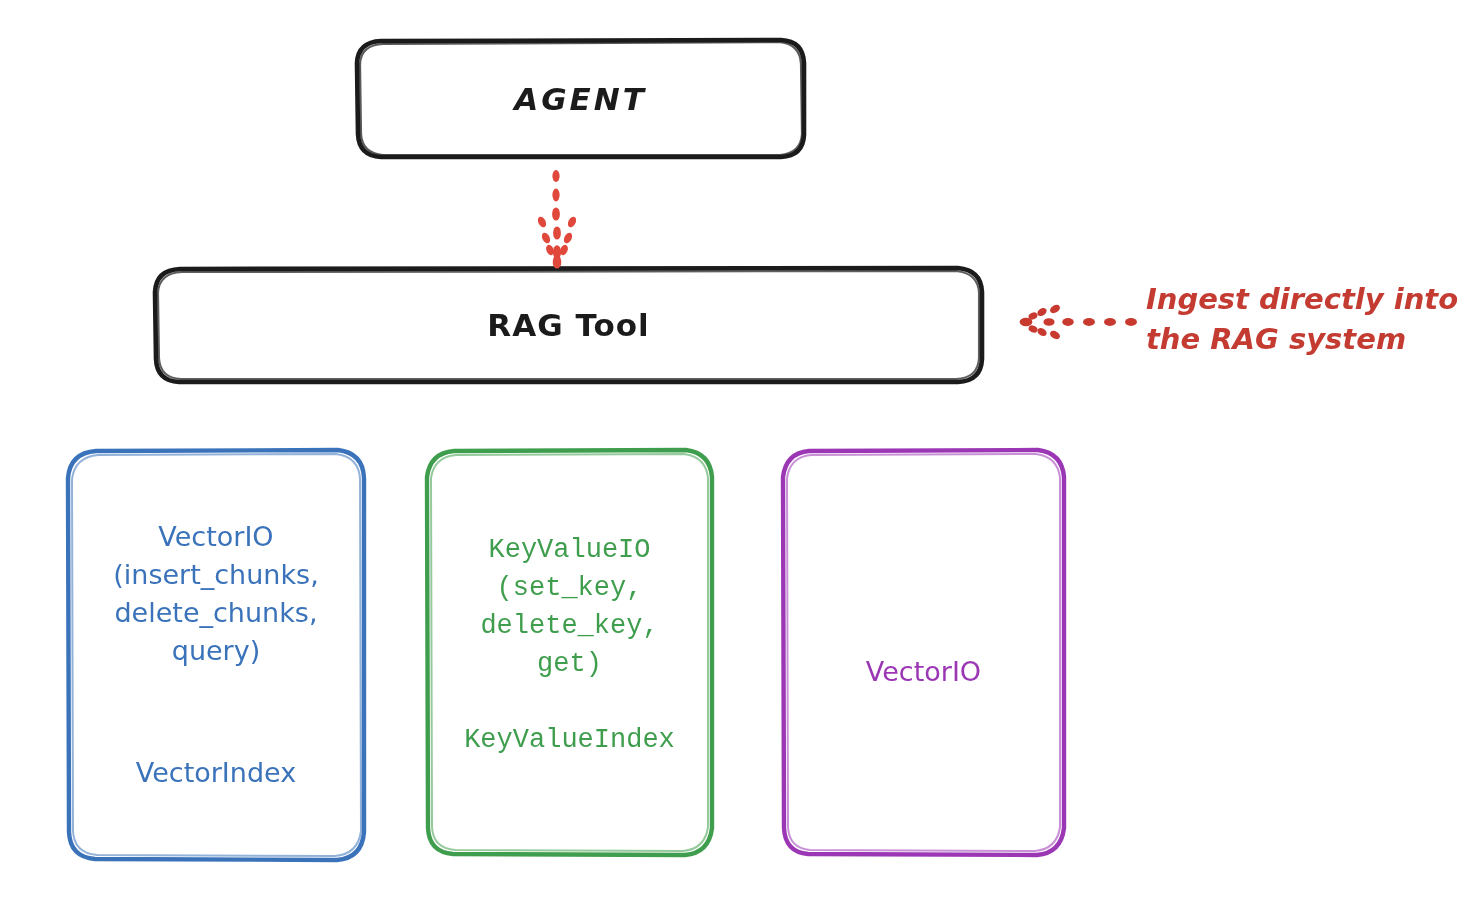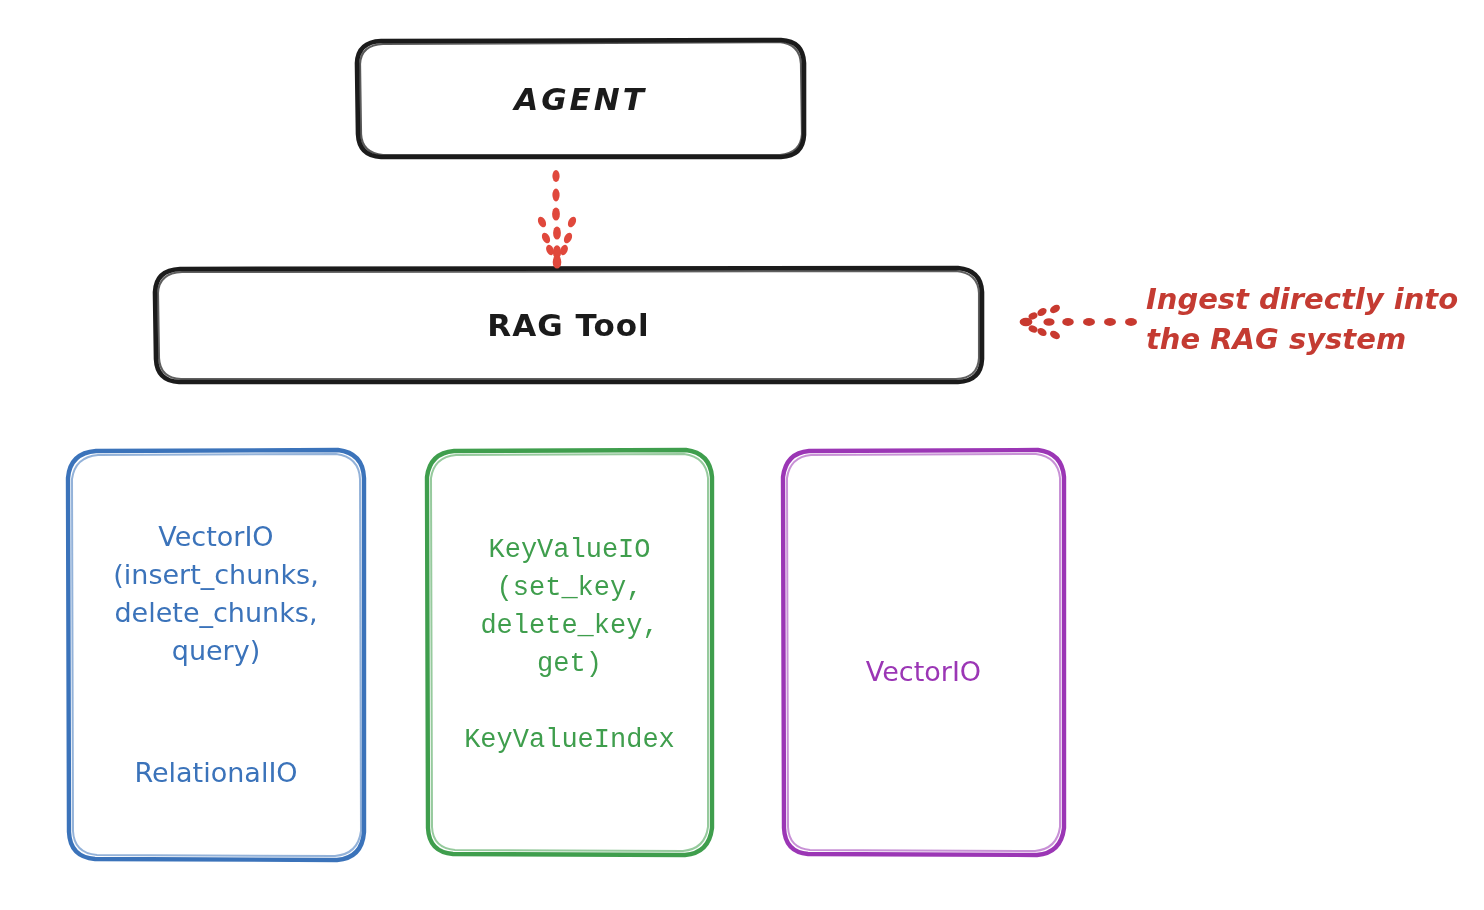--- a/index.html
+++ b/index.html
@@ -161,21 +161,21 @@
 
 <div class="node box-rag">
   <span class="label-black label-rag">RAG Tool</span>
 </div>
 
 <div class="node card card-vector">
   <span class="card-title c-blue">VectorIO
 (insert_chunks,
 delete_chunks,
 query)</span>
-  <span class="card-sub c-blue">RelationalIO</span>
+  <span class="card-sub c-blue">VectorIndex</span>
 </div>
 
 <div class="node card card-keyvalue">
   <span class="card-title c-green">KeyValueIO
 (set_key,
 delete_key, get)</span>
   <span class="card-sub c-green">KeyValueIndex</span>
 </div>
 
 <div class="node card card-relational">

